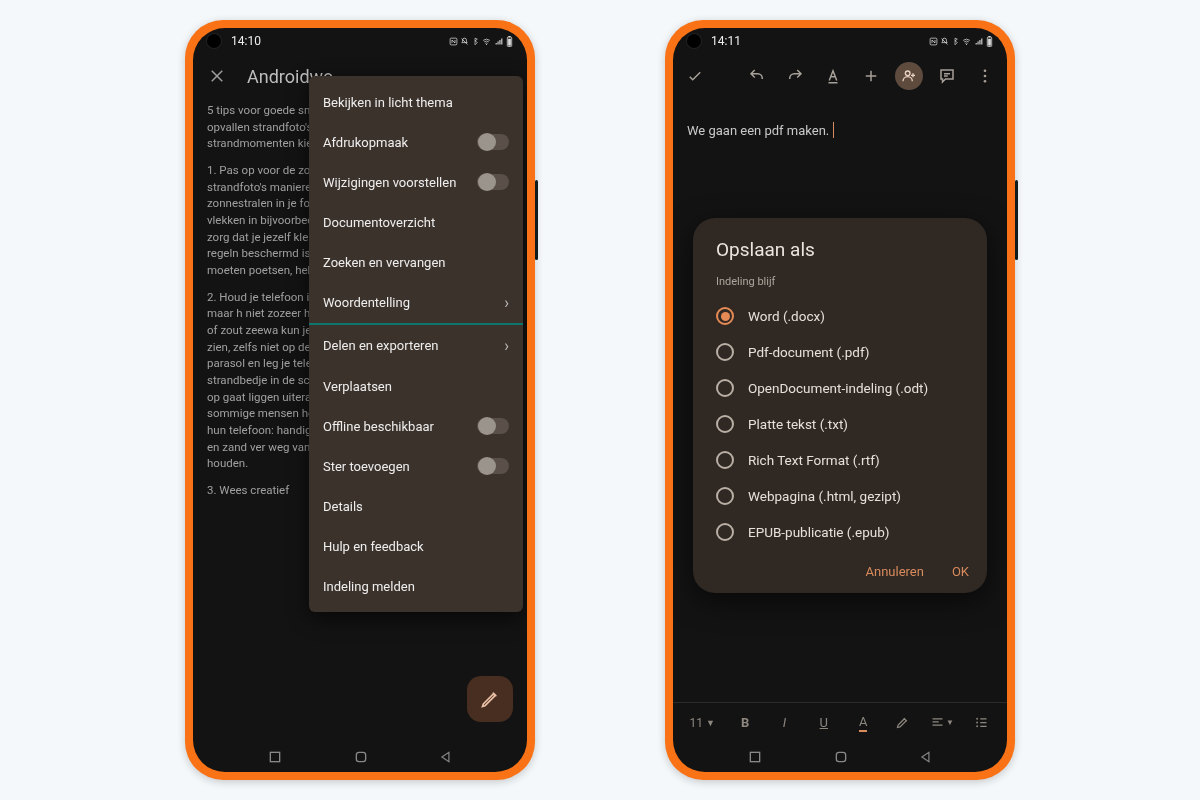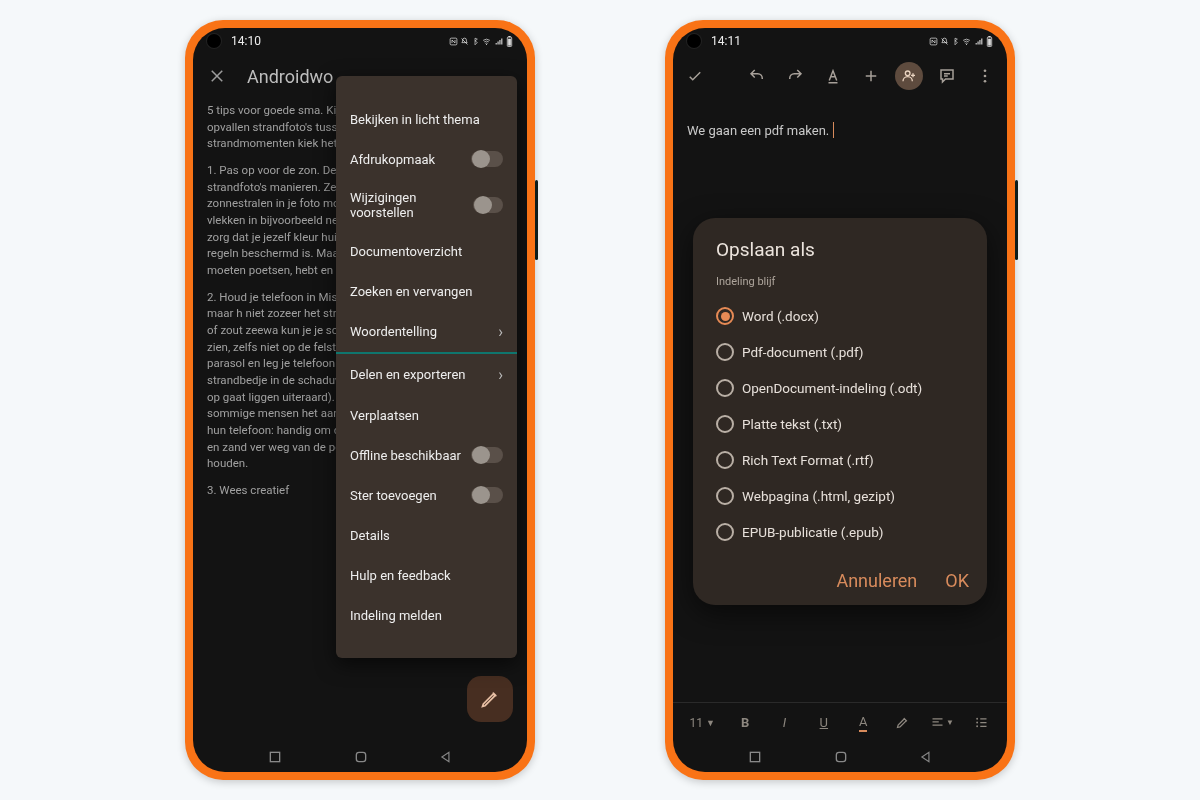--- a/index.html
+++ b/index.html
@@ -98,26 +98,26 @@
     font-size: 11.5px;
     line-height: 1.45;
     color: #a0a0a0;
     overflow: hidden;
   }
   .docbody p { margin-bottom: 10px; }
   
   .menu {
     position: absolute;
     top: 48px;
-    right: 10px;
-    width: 181px;
+    right: 4px;
+    width: 214px;
     background: #3b322c;
     border-radius: 6px;
     box-shadow: 0 6px 20px rgba(0,0,0,.6);
-    padding: 23px 0;
+    padding: 6px 0;
     font-size: 13px;
     color: #eee;
   }
   .menu-item {
     display:flex;
     align-items:center;
     justify-content: space-between;
     padding: 11px 14px;
     min-height: 40px;
   }
@@ -174,34 +174,34 @@
     top:190px;
     background:#2f2823;
     border-radius:22px;
     padding:20px 18px 14px 23px;
     color:#e7e0da;
     box-shadow:0 8px 28px rgba(0,0,0,.55);
   }
   .dialog h2 { font-size:19px; font-weight:400; margin-bottom:14px; color:#ece4dd;}
   .dialog .sub { font-size:11px; color:#aea59c; margin-bottom:10px;}
   .radio-row {
-    display:flex; align-items:center; gap:8px;
+    display:flex; align-items:center; gap:14px;
     padding:9px 0;
     font-size:13.5px;
   }
   .radio {
     width:18px;height:18px;border:2px solid #b9afa5;border-radius:50%;
     display:flex;align-items:center;justify-content:center;flex:none;
   }
   .radio.sel { border-color:#e68a55; }
   .radio.sel::after{content:"";width:9px;height:9px;background:#e68a55;border-radius:50%;}
   .dialog-actions{
     display:flex;justify-content:flex-end;gap:28px;
-    margin-top:20px;
-    font-size:18px;
+    margin-top:14px;
+    font-size:13px;
     color:#d88b5c;
   }
   
   .fmtbar{
     height:40px;
     border-top:1px solid #2a2a2a;
     display:flex;align-items:center;
     padding:15px 8px;
     gap:4px;
     color:#8d877f;

